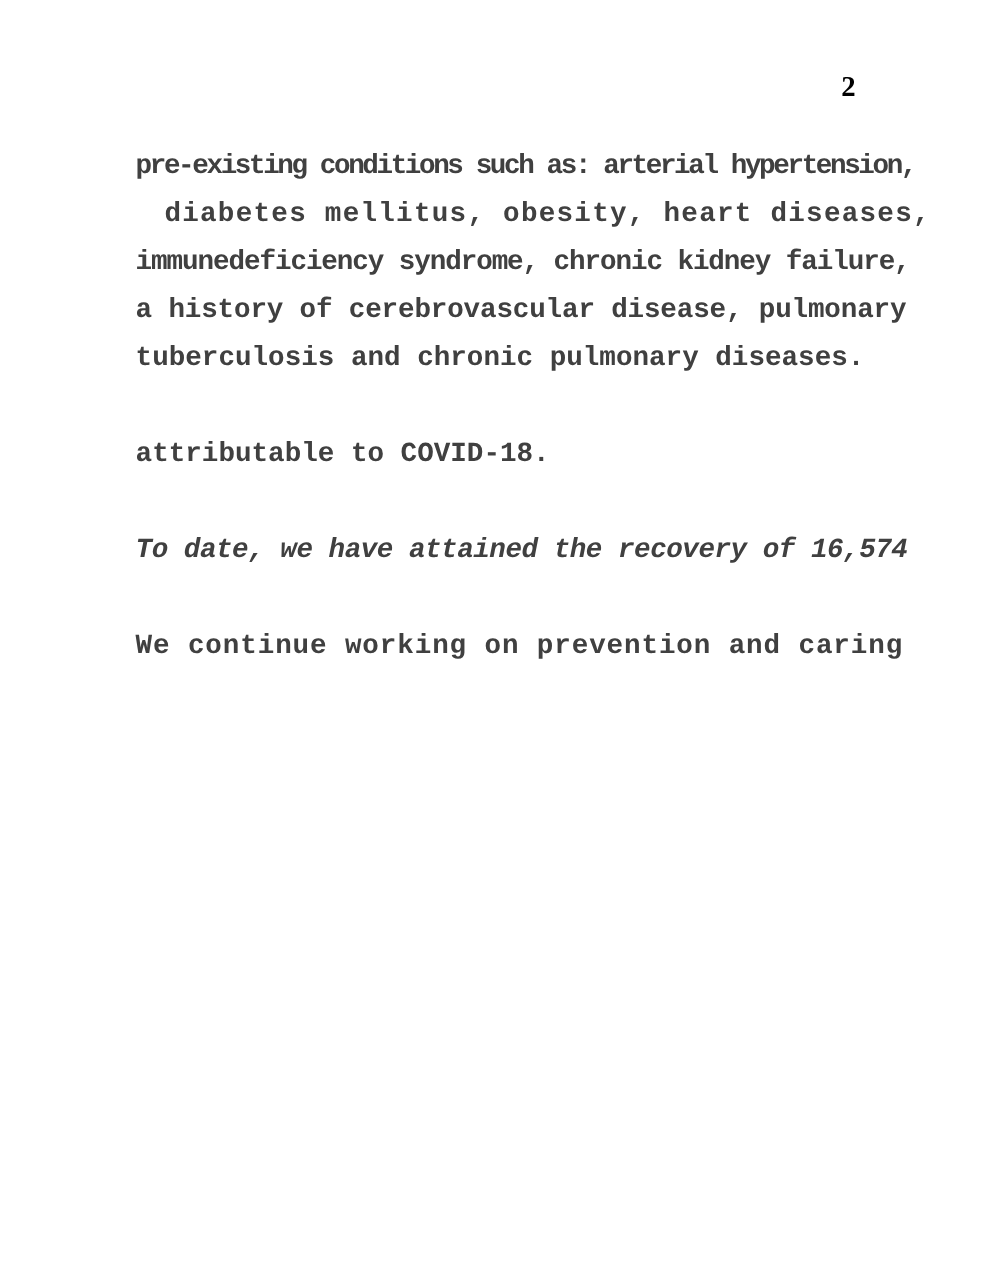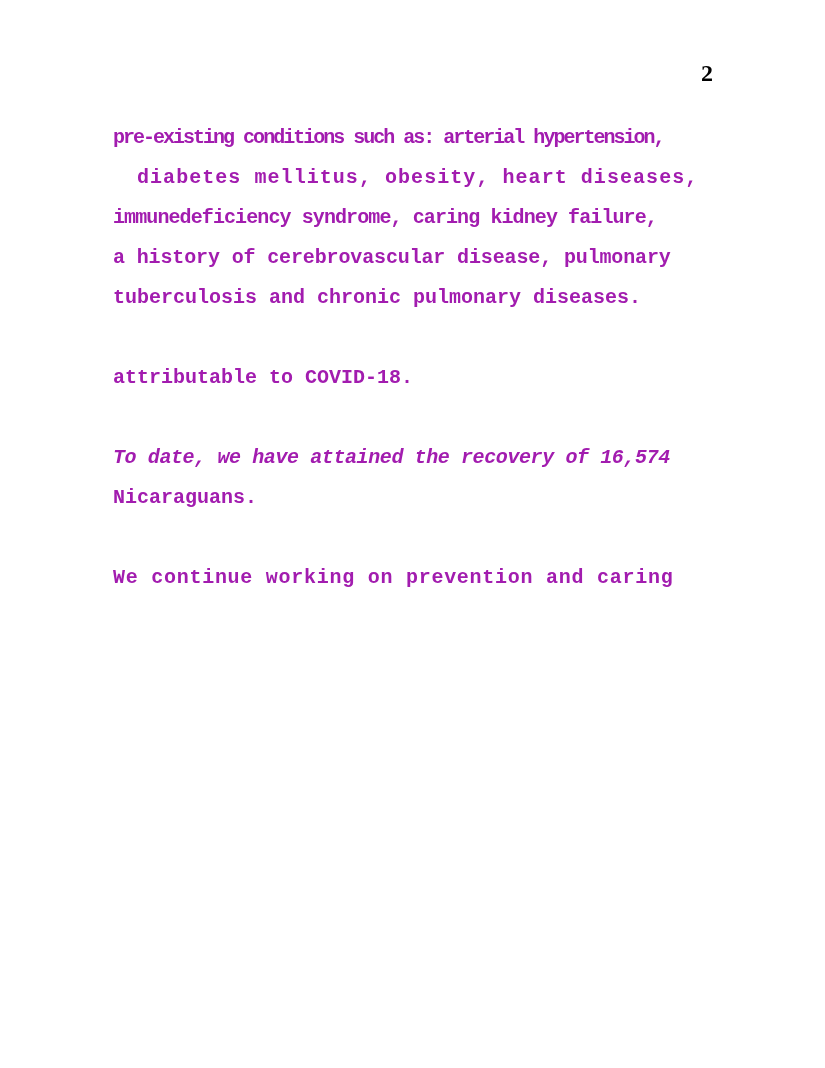--- a/index.html
+++ b/index.html
@@ -27,22 +27,22 @@
     line-height: 28px;
     color: #000000;
   }
   .body-text {
     position: absolute;
     left: 113px;
     top: 118px;
     width: 600px;
     font-family: "Liberation Mono", "DejaVu Sans Mono", monospace;
     font-weight: bold;
-    font-size: 20px;
-    color: #a21caf;
+    font-size: 23px;
+    color: #404040;
   }
   .paragraph {
     margin: 0;
     padding: 0;
   }
   .para-gap {
     height: 40px;
   }
   .line {
     height: 40px;
@@ -60,36 +60,35 @@
 
 <div class="page">
 
   <div class="page-number">2</div>
 
   <div class="body-text">
 
     <div class="paragraph">
       <div class="line"><span class="line-text fit" style="letter-spacing: -1.99318px;">pre-existing conditions such as: arterial hypertension,</span></div>
       <div class="line"><span class="line-text fit" style="letter-spacing: 1.05124px; margin-left: 24px;">diabetes mellitus, obesity, heart diseases,</span></div>
-      <div class="line"><span class="line-text fit" style="letter-spacing: -0.902188px;">immunedeficiency syndrome, caring kidney failure,</span></div>
+      <div class="line"><span class="line-text fit" style="letter-spacing: -0.902188px;">immunedeficiency syndrome, chronic kidney failure,</span></div>
       <div class="line"><span class="line-text fit" style="letter-spacing: -0.136303px;">a history of cerebrovascular disease, pulmonary</span></div>
       <div class="line"><span class="line-text">tuberculosis and chronic pulmonary diseases.</span></div>
     </div>
 
     <div class="para-gap"></div>
 
     <div class="paragraph">
       <div class="line"><span class="line-text">attributable to COVID-18.</span></div>
     </div>
 
     <div class="para-gap"></div>
 
     <div class="paragraph">
       <div class="line"><span class="line-text fit" style="letter-spacing: -0.402344px; font-style: italic;">To date, we have attained the recovery of 16,574</span></div>
-      <div class="line"><span class="line-text">Nicaraguans.</span></div>
     </div>
 
     <div class="para-gap"></div>
 
     <div class="paragraph">
       <div class="line"><span class="line-text fit" style="letter-spacing: 0.73402px;">We continue working on prevention and caring</span></div>
     </div>
 
   </div>
 </div>

